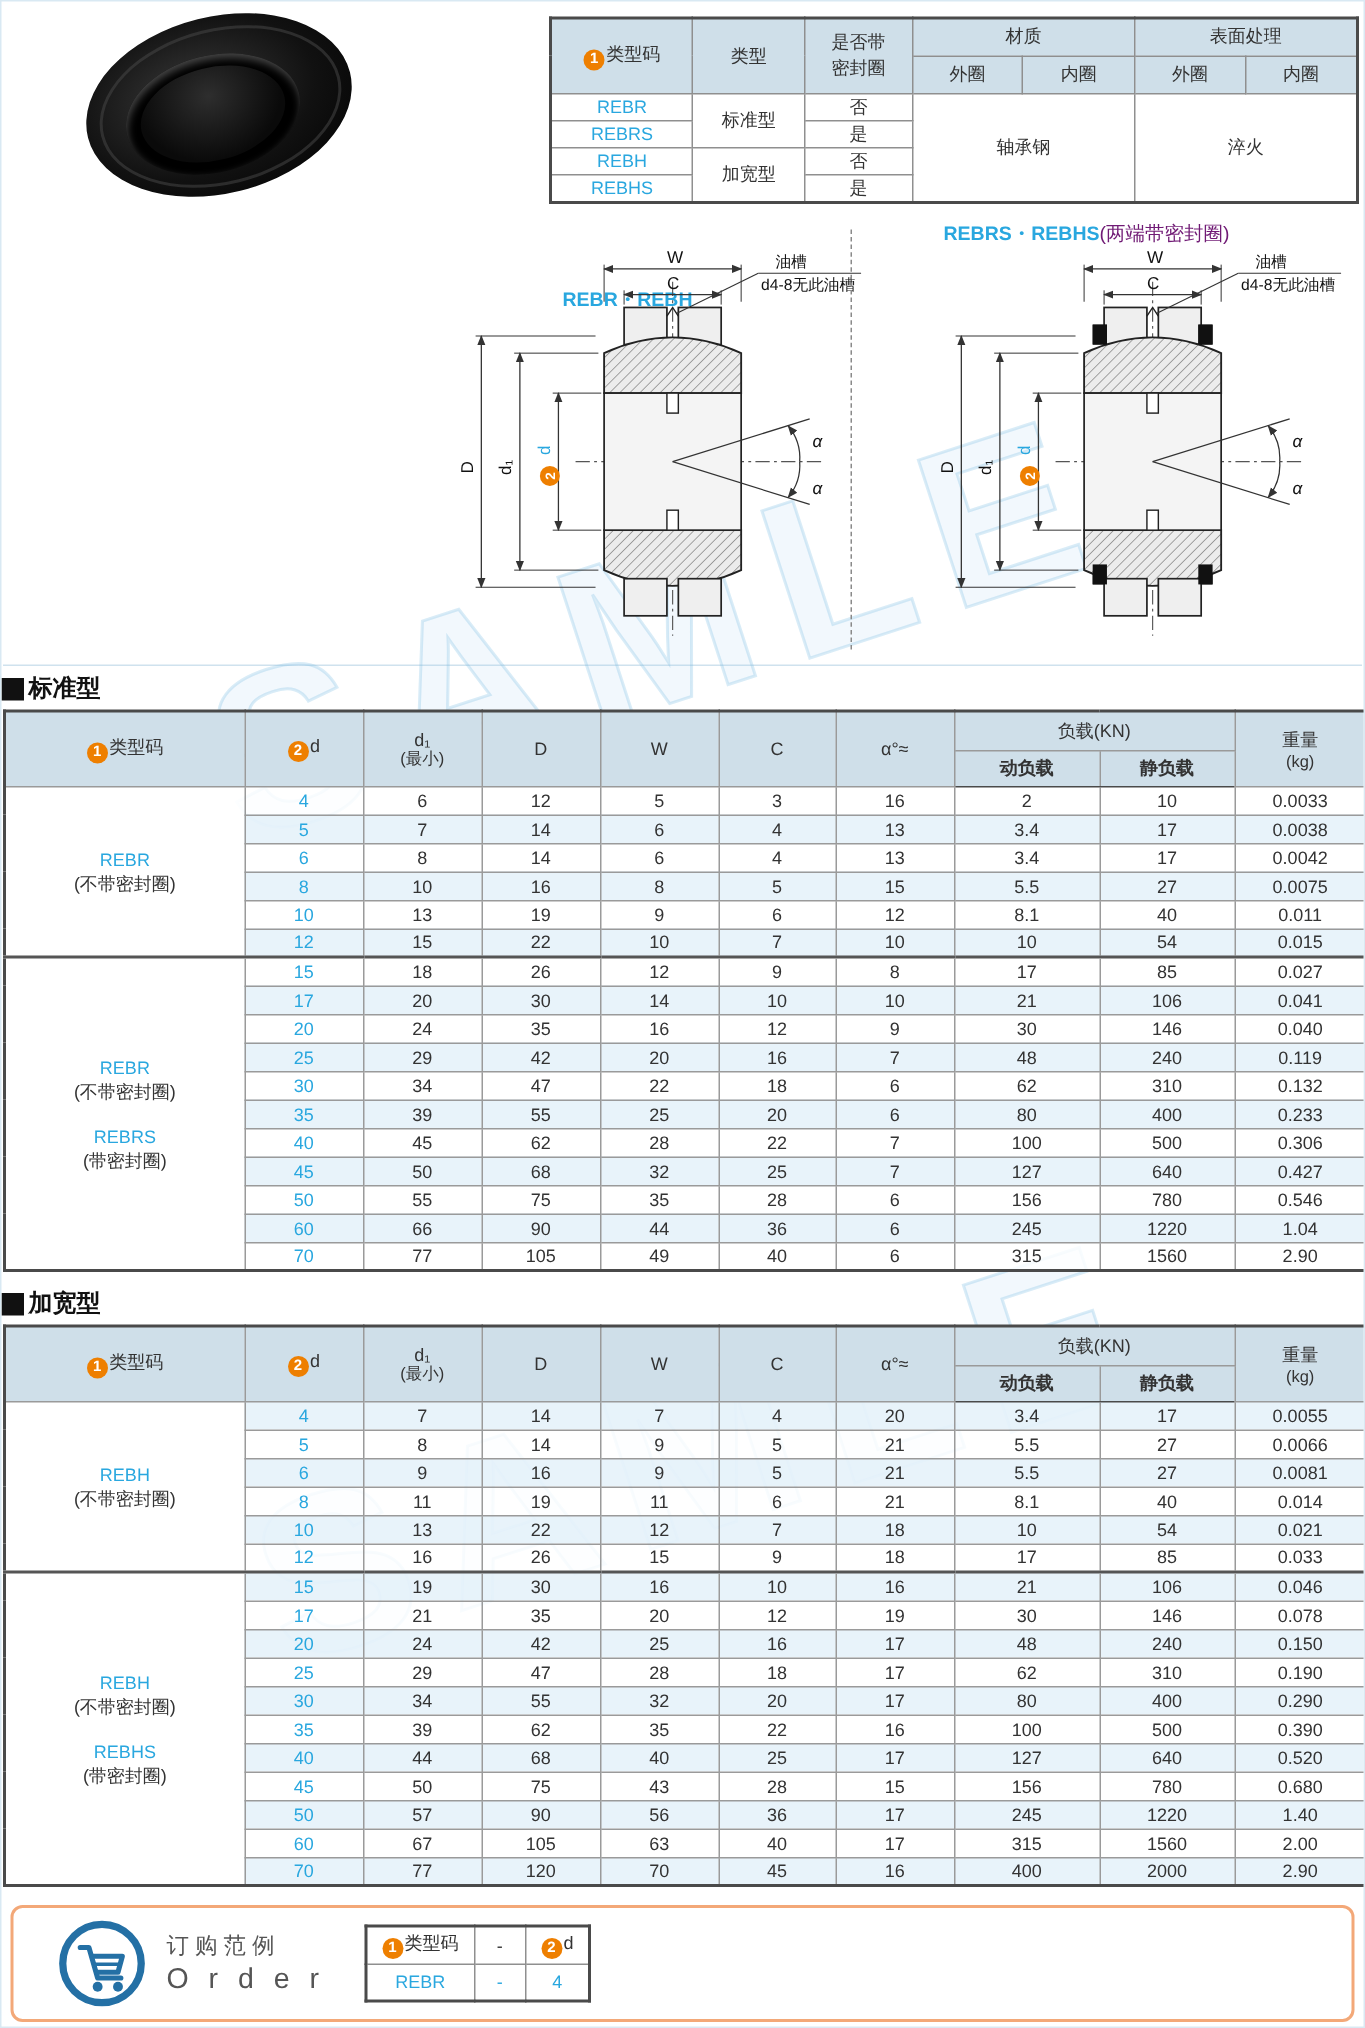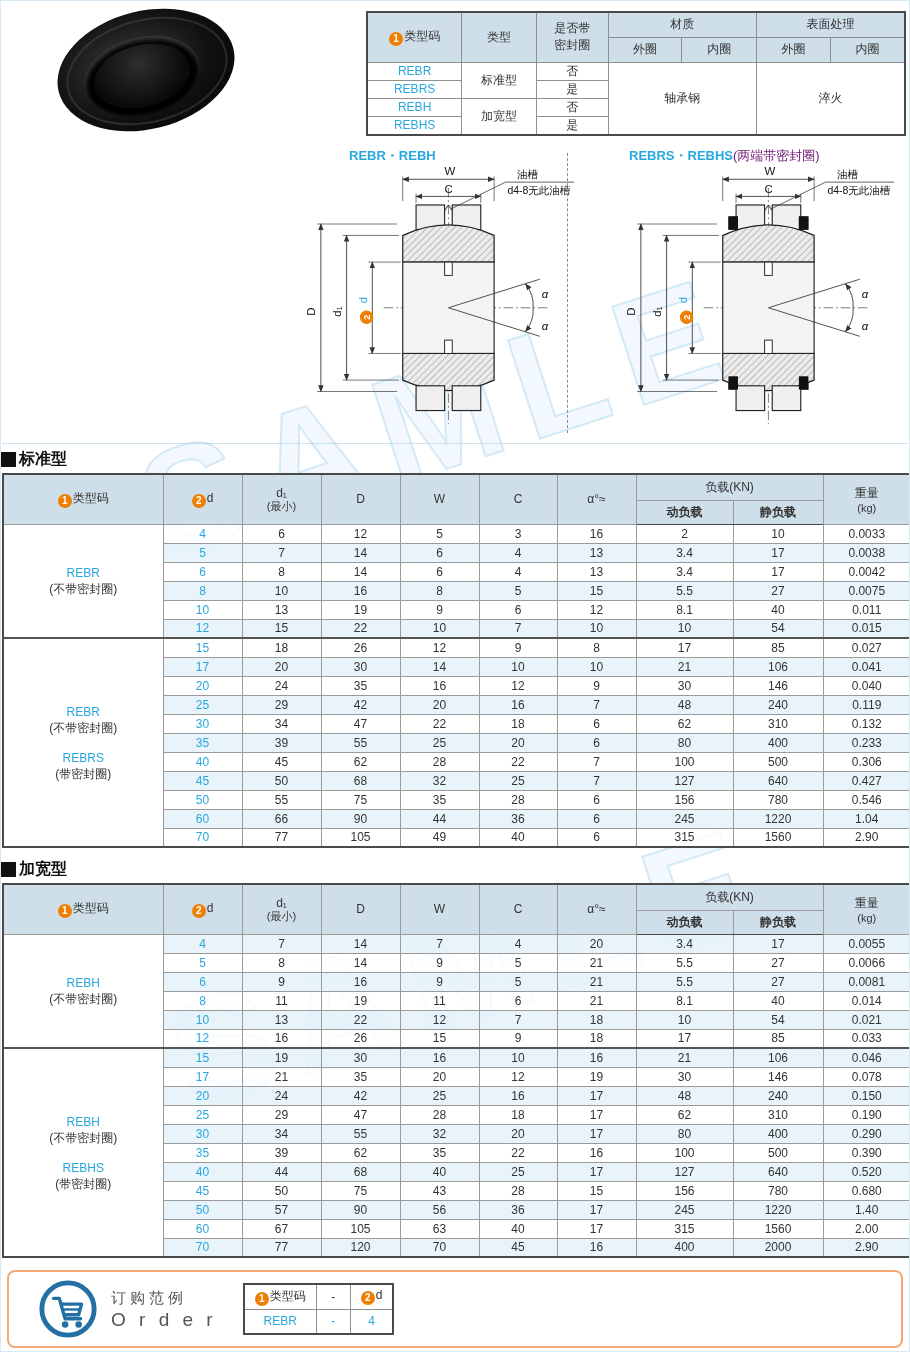--- a/index.html
+++ b/index.html
@@ -36,21 +36,21 @@
   table.spec { border:2px solid #4a4a4a; }
   table.spec td.code { color:#29a7df; }
   
   .circ { display:inline-block; width:14px; height:14px; border-radius:50%;
     background:#ee7f00; color:#fff; font-size:10px; line-height:14px;
     text-align:center; font-weight:bold; vertical-align:-2px; margin-right:1px; }
   
   .diagram-section { position:relative; height:300px; z-index:1; }
   .dia-title { position:absolute; top:4px; font-size:13px; color:#29a7df; font-weight:bold; }
   .dia-title .paren { color:#701a75; font-weight:normal; }
-  .dia-title.lt { left:348px; } .dia-title.rt { left:628px; }
+  .dia-title.lt { left:374px;margin-top:44px; } .dia-title.rt { left:628px; }
   .dia-svg { position:absolute; top:22px; }
   .dia-svg.lt { left:286px; } .dia-svg.rt { left:606px; }
   .dash-sep { position:absolute; left:566px; top:10px; height:280px; width:0;
     border-left:1px dashed #8a8a8a; }
   .sect-divider { border-top:1px solid #cfe2ee; margin:0 1px; }
   
   .sec-title { display:flex; align-items:center; font-size:16px; font-weight:bold;
     color:#111; height:24px; margin:3px 0 2px 0; position:relative; z-index:1; }
   .sec-title .sq { width:15px; height:15px; background:#111; margin-right:3px; }
   

